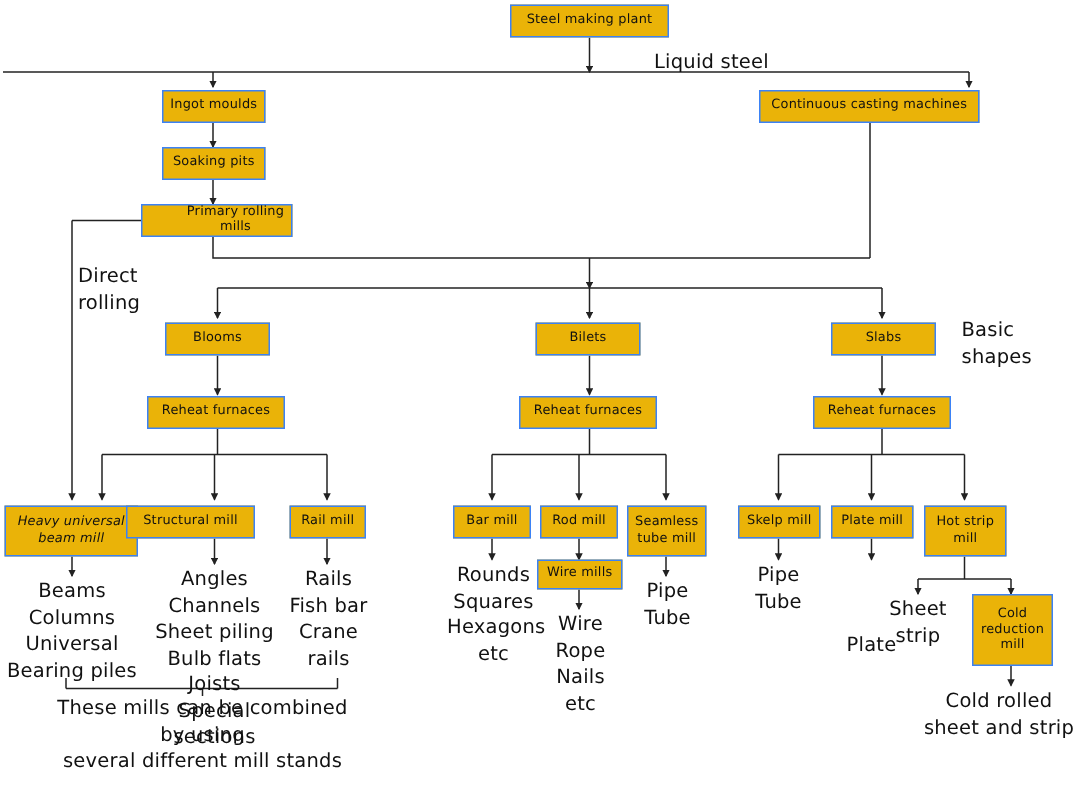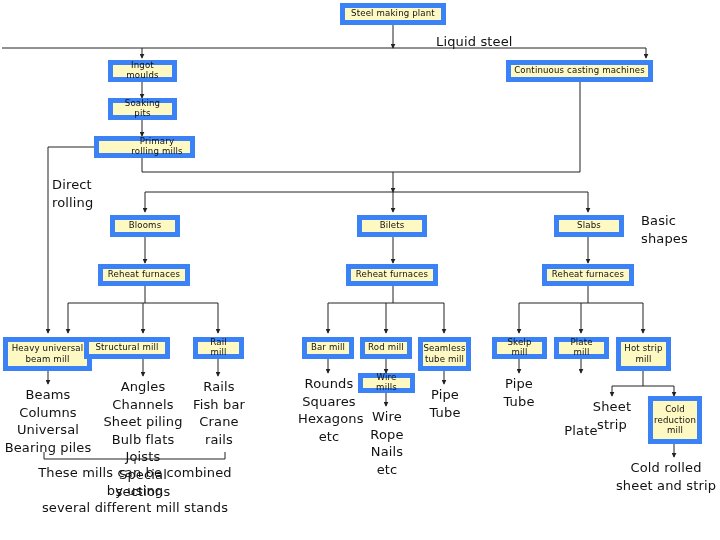--- a/index.html
+++ b/index.html
@@ -19,22 +19,22 @@
   }
   svg#wires {
     position: absolute;
     left: 0; top: 0;
     width: 720px; height: 540px;
     pointer-events: none;
   }
   .node {
     position: absolute;
     box-sizing: border-box;
-    border: 5px solid #3b82f6;
-    background: #fef9c3;
+    border: 1px solid #3b82f6;
+    background: #eab308;
     display: flex;
     align-items: center;
     justify-content: center;
     text-align: center;
     line-height: 1.12;
     font-size: 8.6px;
     letter-spacing: .15px;
     padding: 1px 3px;
   }
   .node.two-line { line-height: 1.25; }
@@ -186,21 +186,21 @@
   </div>
 
   <div class="node" style="left:346px; top:264px; width:92px; height:22px;">
     <span>Reheat furnaces</span>
   </div>
 
   <div class="node" style="left:542px; top:264px; width:92px; height:22px;">
     <span>Reheat furnaces</span>
   </div>
 
-  <div class="node two-line" style="left:3px; top:337px; width:89px; height:34px;">
+  <div class="node two-line" style="left:3px; top:337px; width:89px; height:34px;font-style:italic;">
     <span style="white-space:pre-line;">Heavy universal
 beam mill</span>
   </div>
 
   <div class="node" style="left:84px; top:337px; width:86px; height:22px;">
     <span>Structural mill</span>
   </div>
 
   <div class="node" style="left:193px; top:337px; width:51px; height:22px;">
     <span>Rail mill</span>

